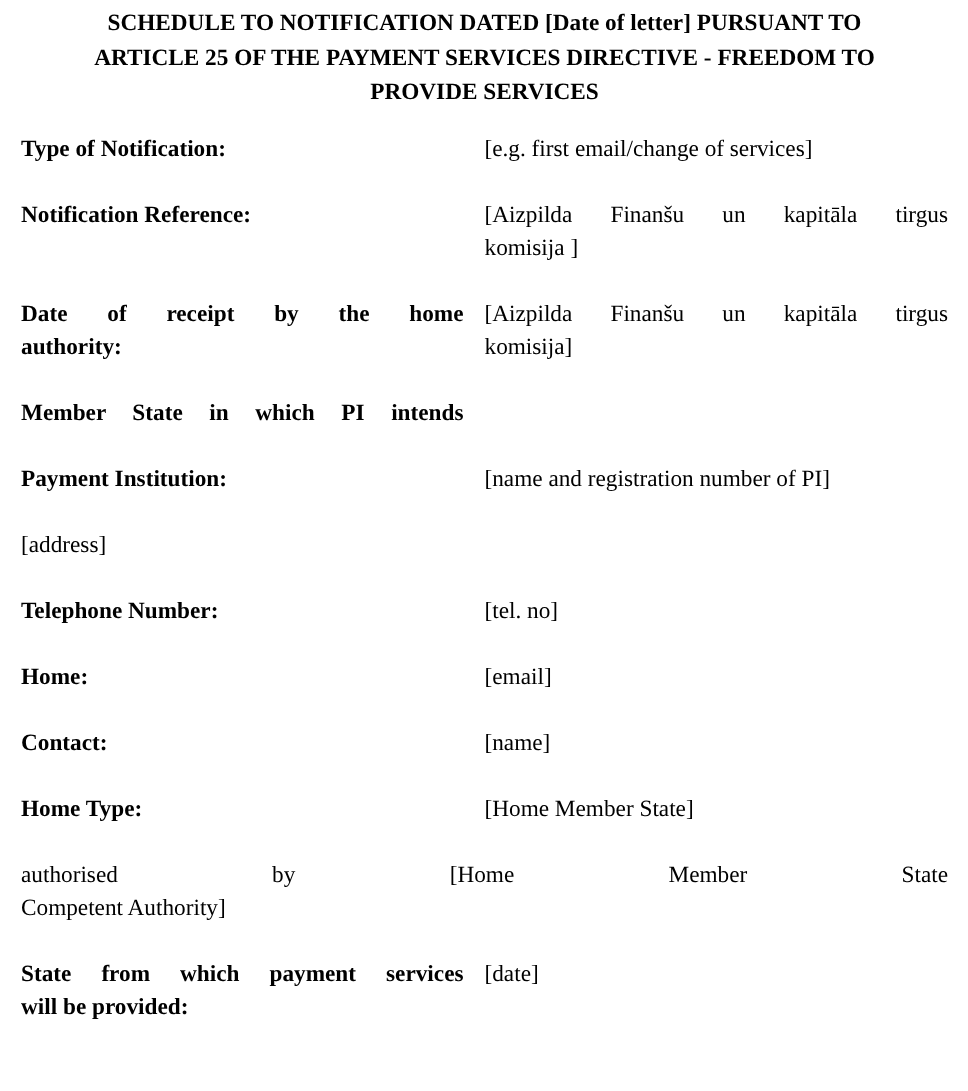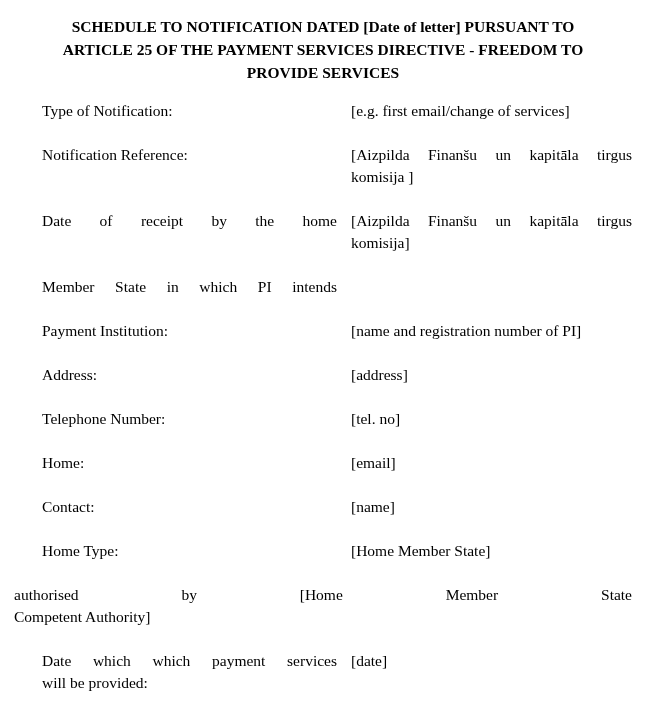--- a/index.html
+++ b/index.html
@@ -5,21 +5,21 @@
   html, body {
     margin: 0;
     padding: 0;
     background: #ffffff;
   }
   .page {
     position: relative;
     width: 645px;
     height: 727px;
     box-sizing: border-box;
-    padding: 15px 13px 0 14px;
+    padding: 4px 13px 0 14px;
     background: #ffffff;
     color: #000000;
     font-family: "Liberation Serif", "DejaVu Serif", serif;
     font-size: 15.5px;
     line-height: 22px;
     overflow: hidden;
   }
   .doc-title {
     font-weight: 700;
     text-align: center;
@@ -28,22 +28,21 @@
   }
   .rows { width: 100%; }
   .row {
     display: flex;
     margin-bottom: 22px;
   }
   .label {
     width: 295px;
     min-width: 295px;
     margin-right: 14px;
-    font-weight: 400;
-    margin-left: 28px;
+    font-weight: 700;
   }
   .value {
     flex: 1;
   }
   
   .jline {
     text-align: justify;
     text-align-last: justify;
   }
 </style>
@@ -70,43 +69,41 @@
           <div>Notification Reference:</div>
         </div>
         <div class="value">
           <div class="jline">[Aizpilda Finanšu un kapitāla tirgus</div>
           <div>komisija ]</div>
         </div>
       </div>
       <div class="row">
         <div class="label">
           <div class="jline">Date of receipt by the home</div>
+          <div>authority:</div>
         </div>
         <div class="value">
           <div class="jline">[Aizpilda Finanšu un kapitāla tirgus</div>
           <div>komisija]</div>
         </div>
       </div>
       <div class="row">
         <div class="label">
           <div class="jline">Member State in which PI intends</div>
         </div>
       </div>
       <div class="row">
         <div class="label">
           <div>Payment Institution:</div>
         </div>
         <div class="value">
           <div>[name and registration number of PI]</div>
         </div>
       </div>
       <div class="row">
-        <div class="label">
-          <div>Address:</div>
-        </div>
         <div class="value">
           <div>[address]</div>
         </div>
       </div>
       <div class="row">
         <div class="label">
           <div>Telephone Number:</div>
         </div>
         <div class="value">
           <div>[tel. no]</div>
@@ -137,21 +134,21 @@
         </div>
       </div>
       <div class="row">
         <div class="value">
           <div class="jline">authorised by [Home Member State</div>
           <div>Competent Authority]</div>
         </div>
       </div>
       <div class="row">
         <div class="label">
-          <div class="jline">Date which which payment services</div>
+          <div class="jline">State from which payment services</div>
           <div>will be provided:</div>
         </div>
         <div class="value">
           <div>[date]</div>
         </div>
       </div>
     </div>
 </div>
 
 </body></html>

